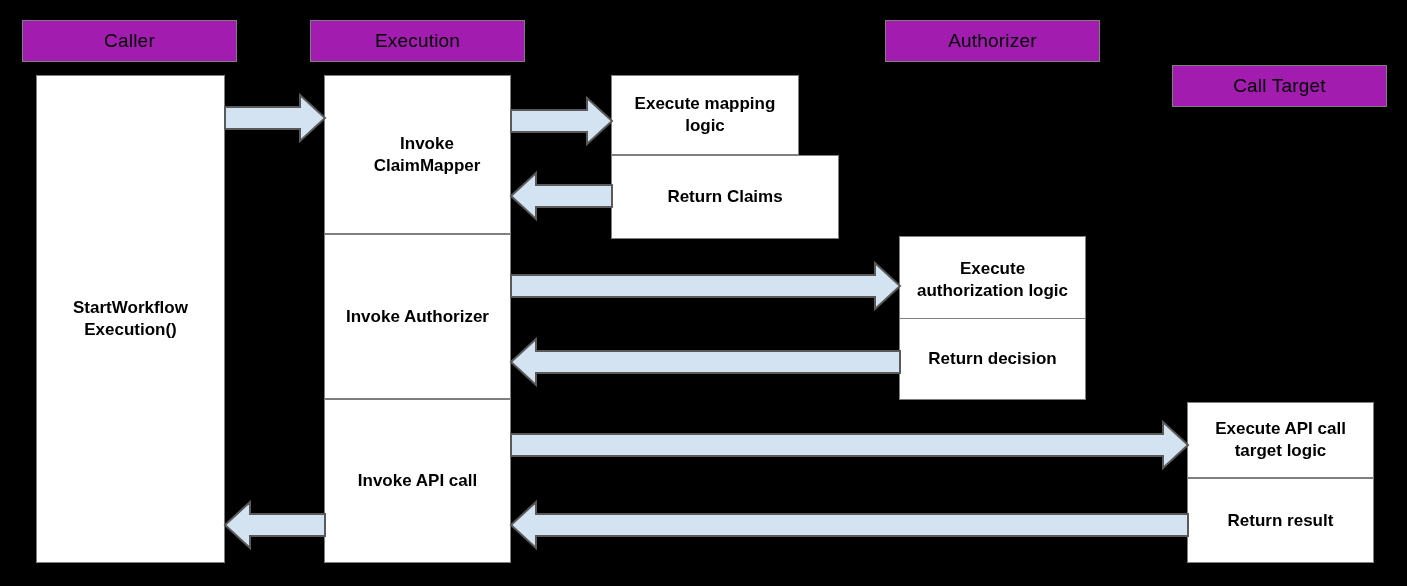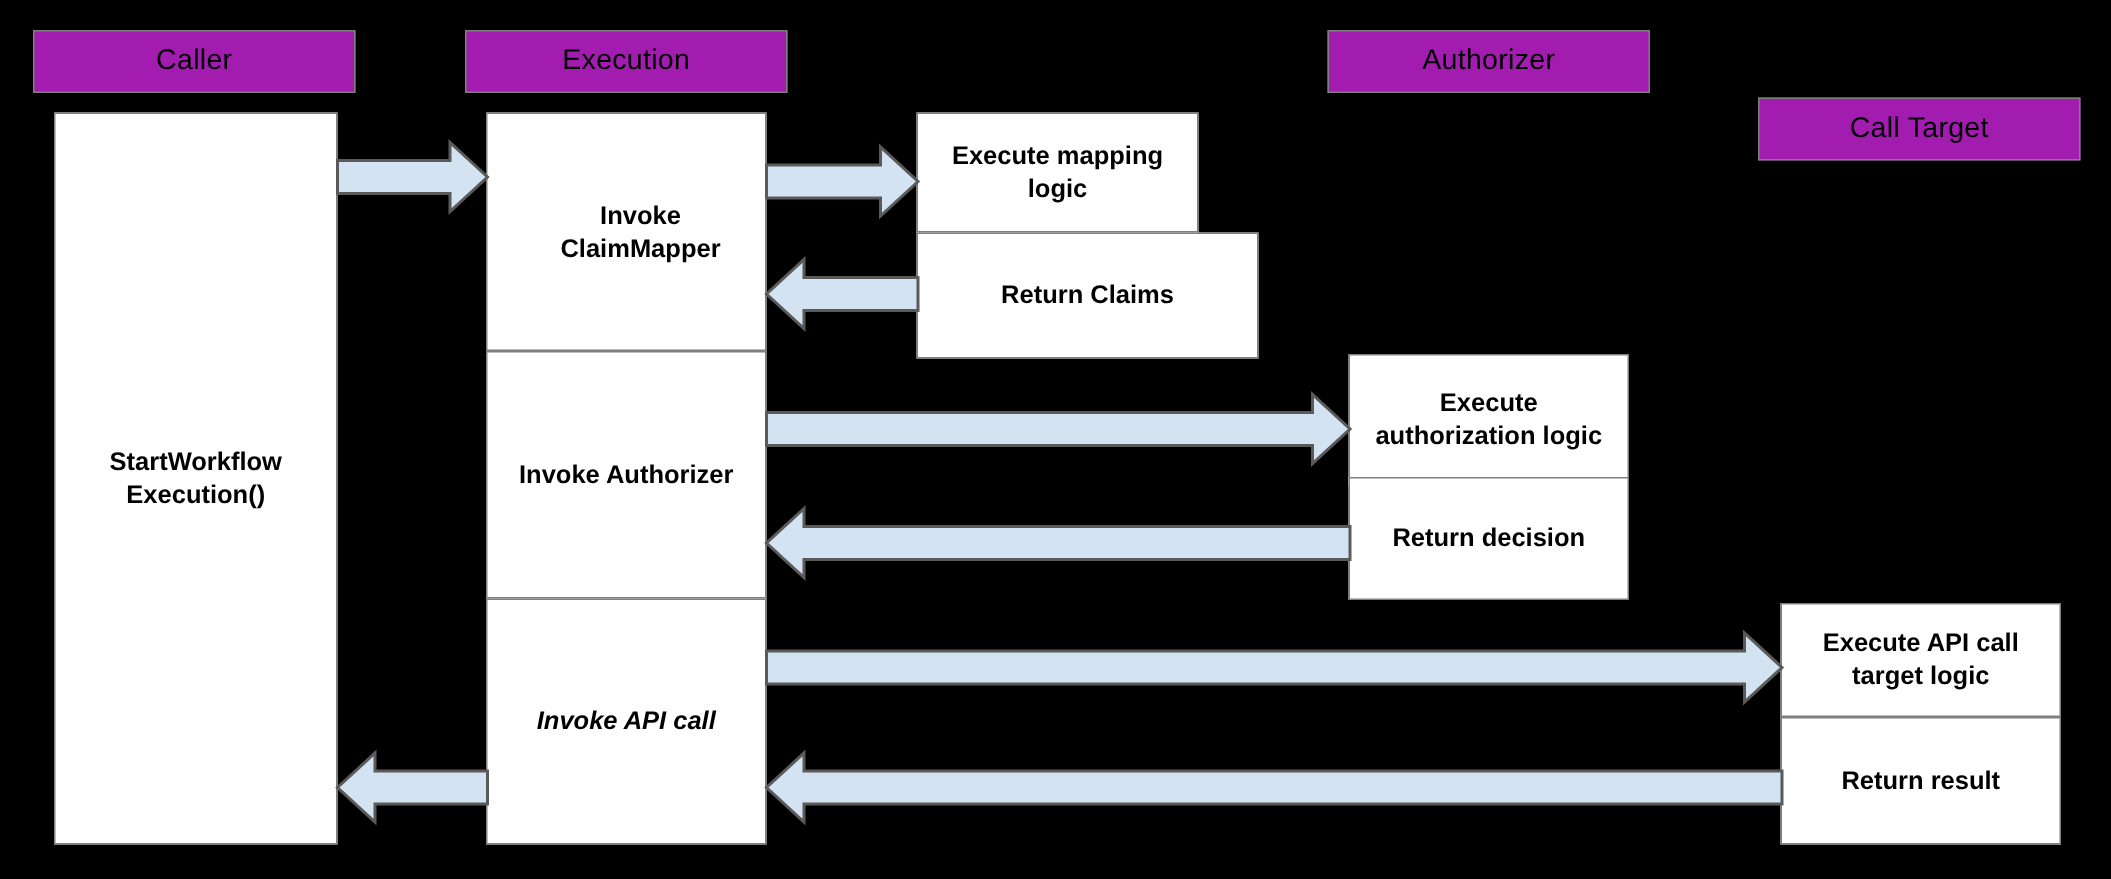--- a/index.html
+++ b/index.html
@@ -71,21 +71,21 @@
   <div class="header-box" style="left:885px; top:20px; width:215px; height:42px;">Authorizer</div>
 
   <div class="header-box" style="left:1172px; top:20px; width:215px; height:42px;margin-top:45px;">Call Target</div>
 
   <div class="act-box" style="left:36px; top:75px; width:189px; height:488px;">StartWorkflow Execution()</div>
 
   <div class="act-box" style="left:324px; top:75px; width:187px; height:159px;padding-left:27px;">Invoke ClaimMapper</div>
 
   <div class="act-box" style="left:324px; top:234px; width:187px; height:165px;">Invoke Authorizer</div>
 
-  <div class="act-box" style="left:324px; top:399px; width:187px; height:164px;font-style:italic;">Invoke API call</div>
+  <div class="act-box" style="left:324px; top:399px; width:187px; height:164px;">Invoke API call</div>
 
   <div class="act-box" style="left:611px; top:75px; width:188px; height:80px;">Execute mapping logic</div>
 
   <div class="act-box" style="left:611px; top:155px; width:228px; height:84px;">Return Claims</div>
 
   <div class="act-box" style="left:899px; top:236px; width:187px; height:88px;">Execute authorization logic</div>
 
   <div class="act-box" style="left:899px; top:318px; width:187px; height:82px;">Return decision</div>
 
   <div class="act-box" style="left:1187px; top:402px; width:187px; height:76px;">Execute API call target logic</div>

